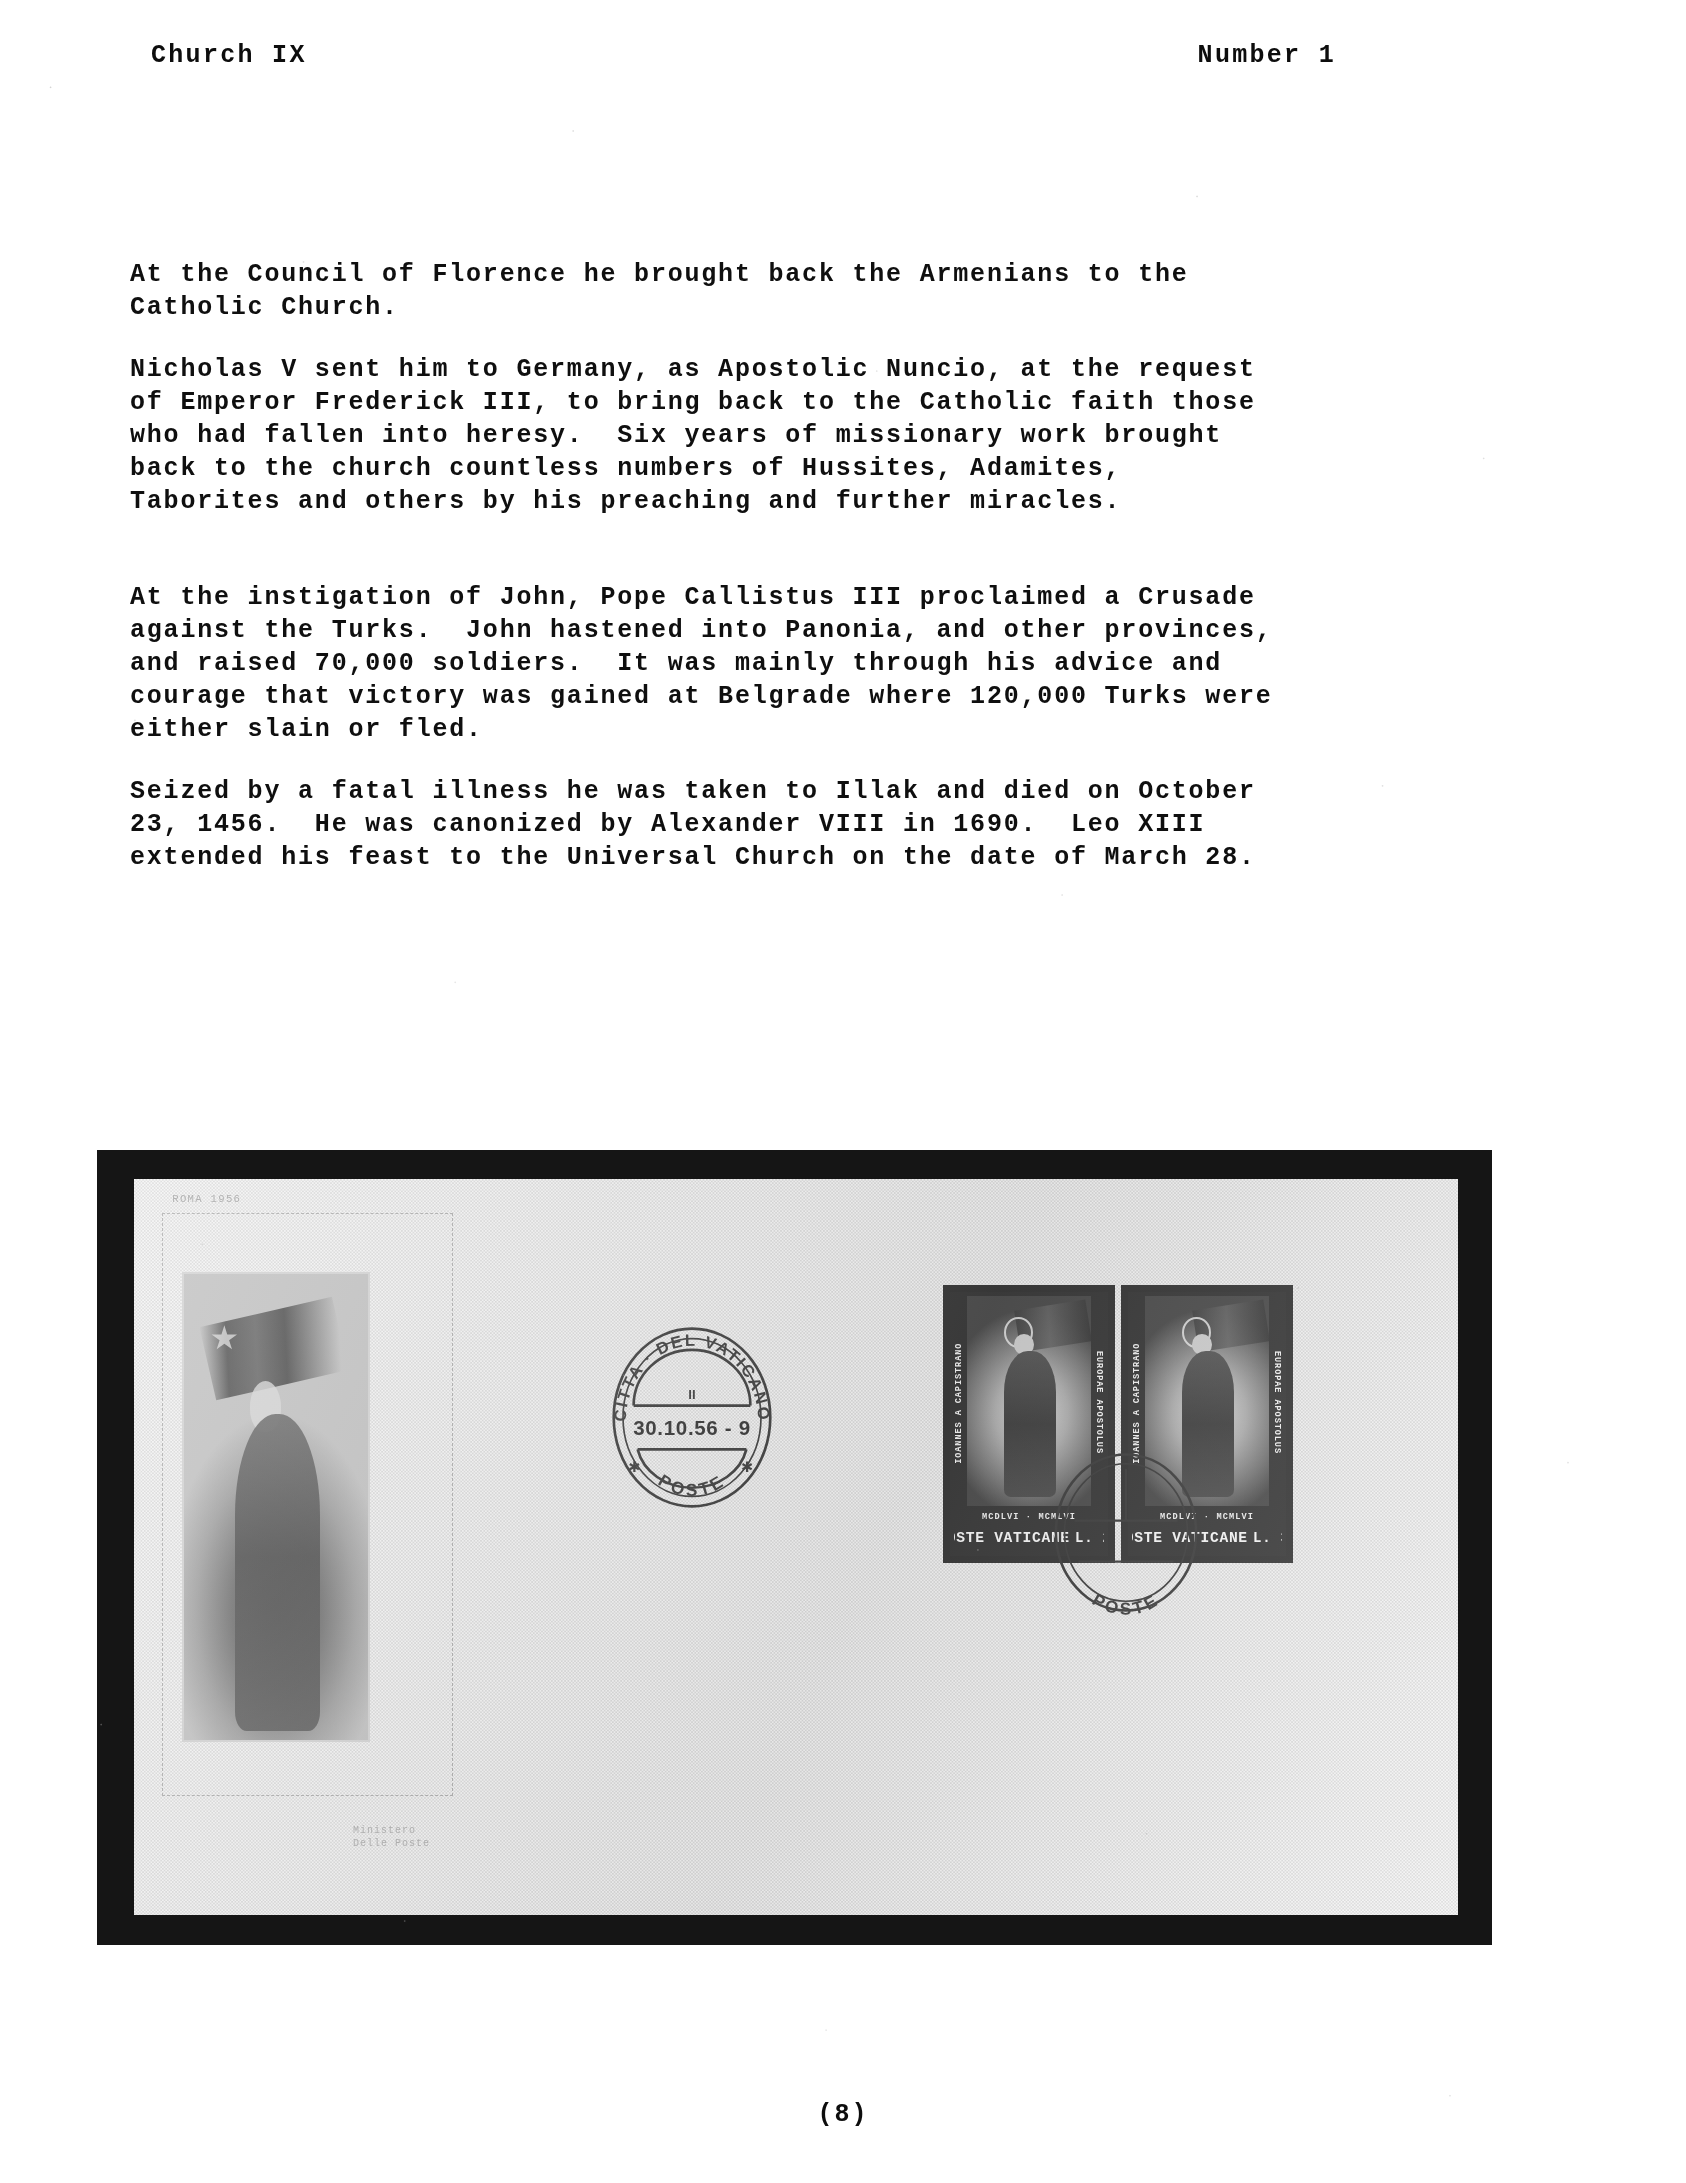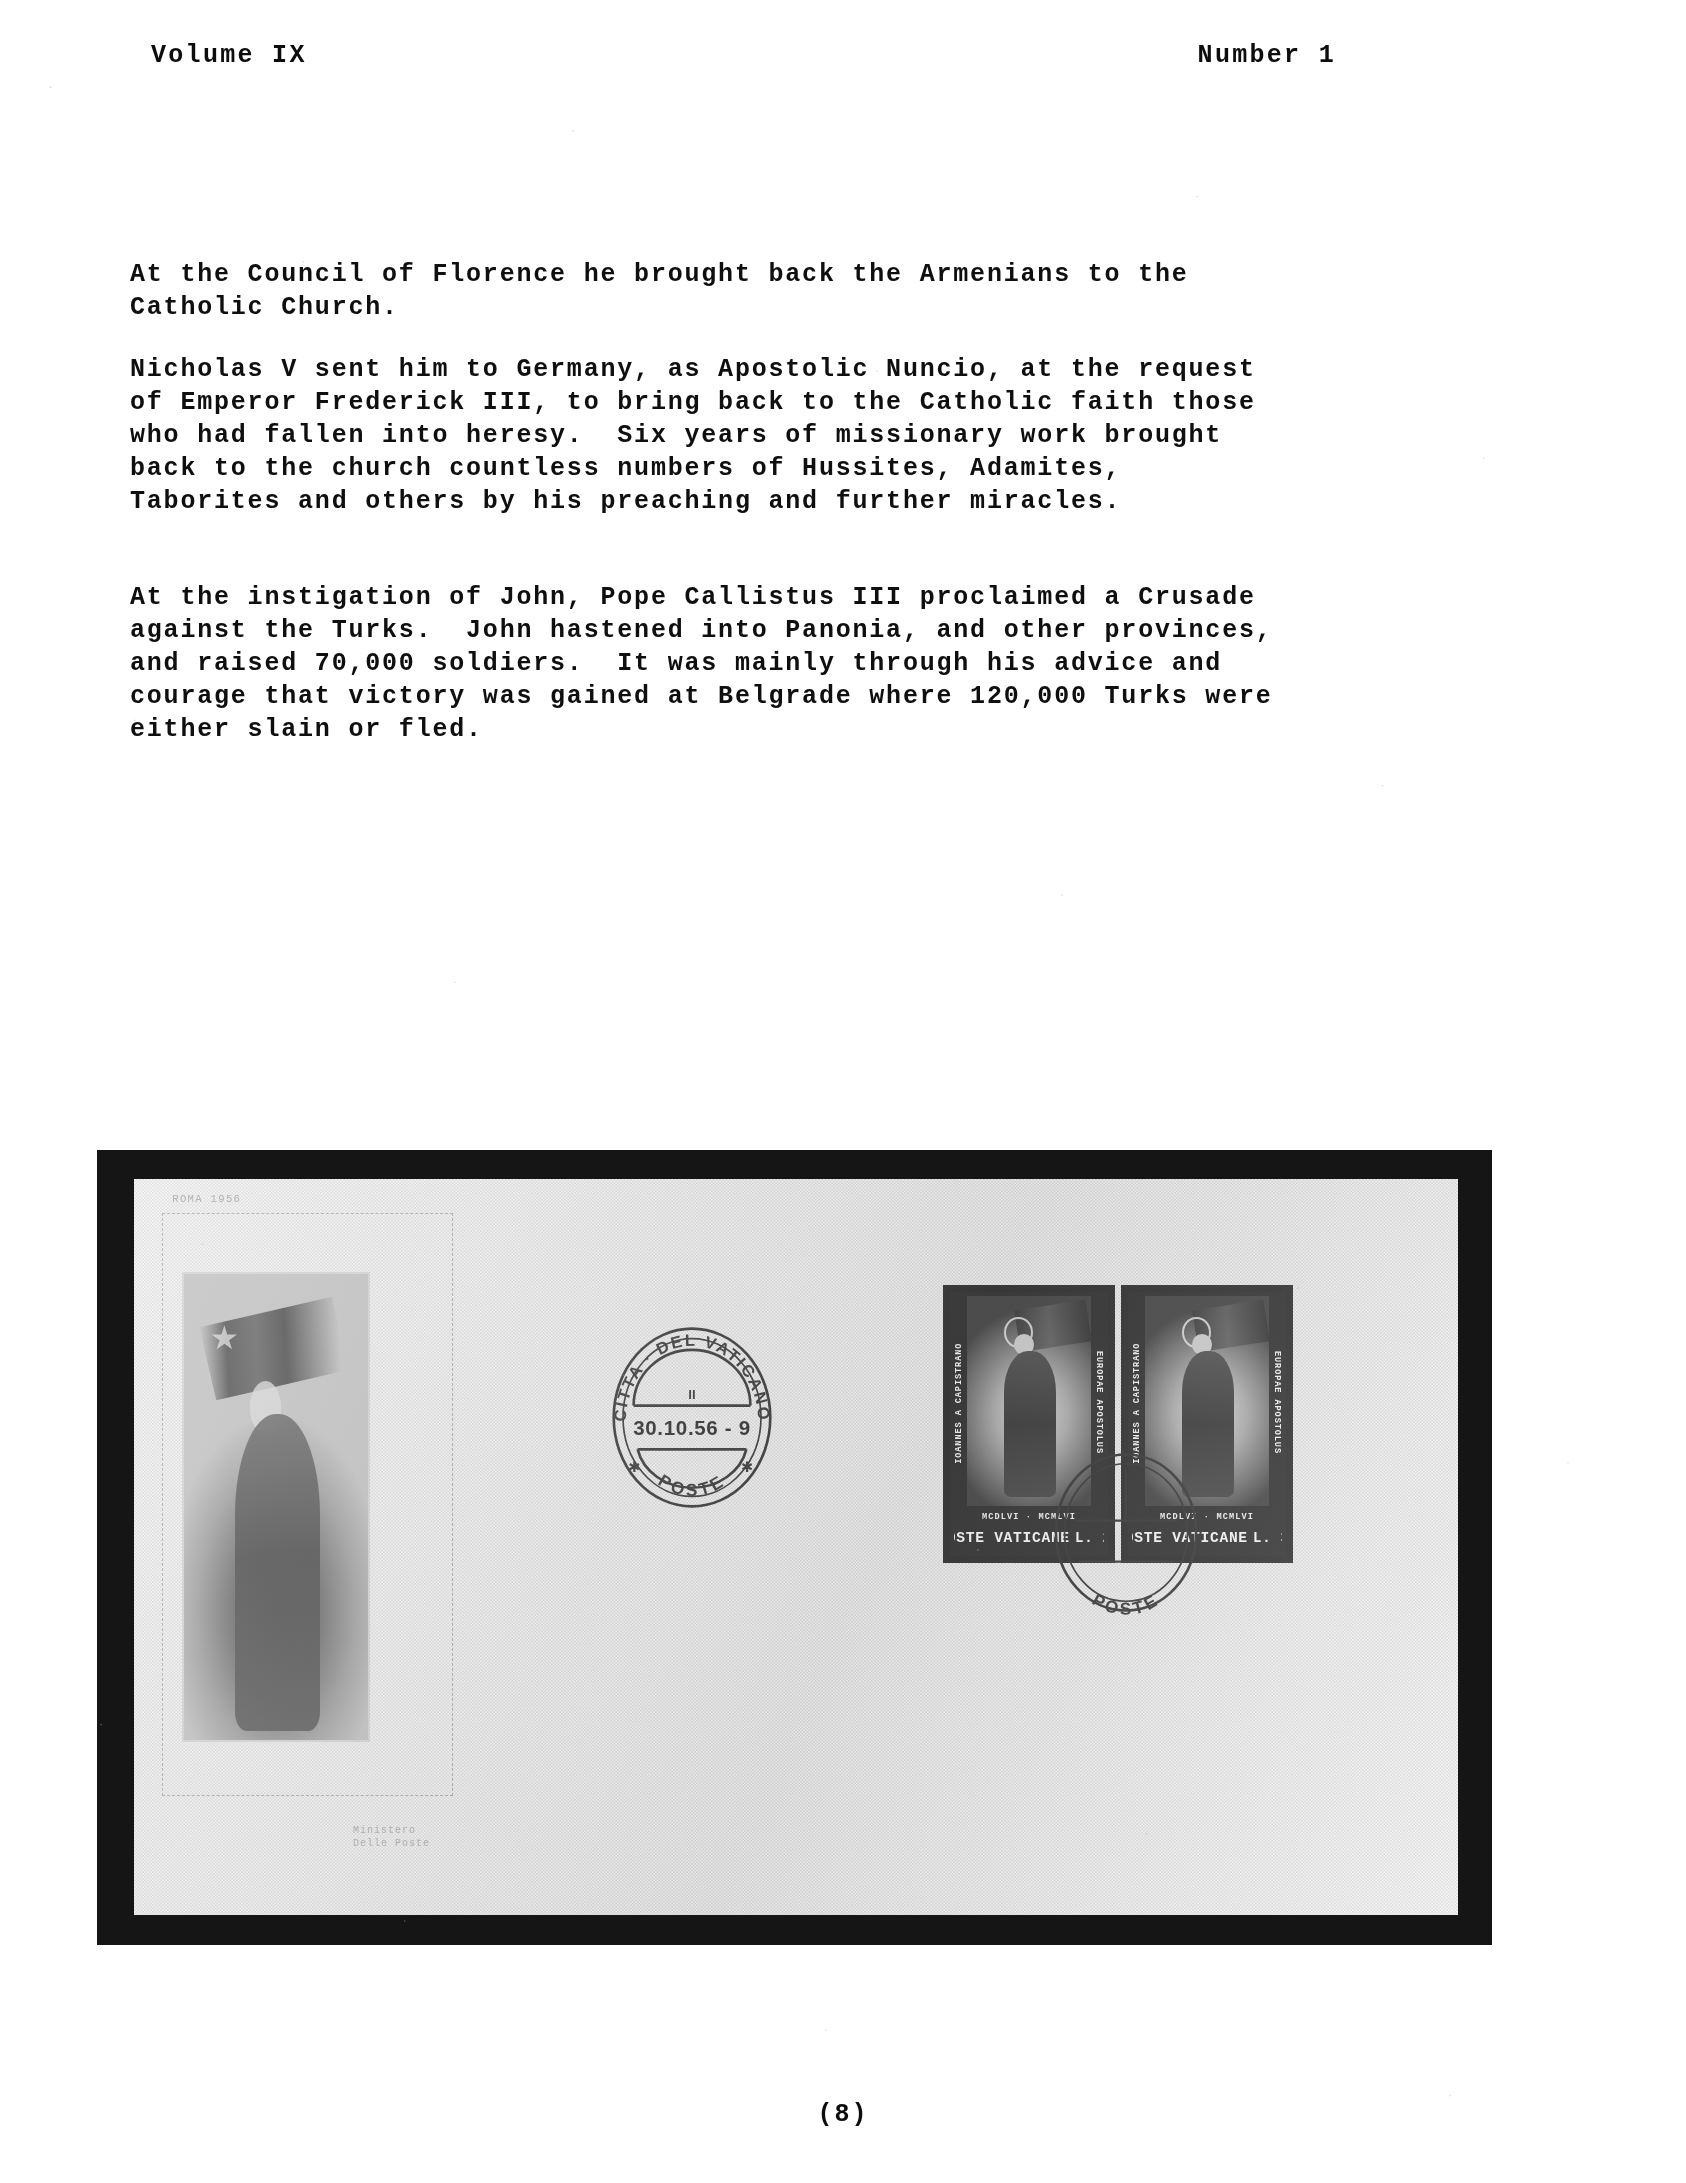--- a/index.html
+++ b/index.html
@@ -390,37 +390,40 @@
     font-weight: 700;
     color: #0d0d0d;
   }
 </style>
 </head>
 <body>
 
 <div id="page">
 
   <div class="header">
-    <div class="header-text">Volume IX</div>
+    <div class="header-text">Church IX</div>
     <div class="header-text header-right">Number 1</div>
   </div>
 
   <div class="body-copy">
     <p class="para">At the Council of Florence he brought back the Armenians to the
 Catholic Church.</p>
     <p class="para gap-big">Nicholas V sent him to Germany, as Apostolic Nuncio, at the request
 of Emperor Frederick III, to bring back to the Catholic faith those
 who had fallen into heresy.  Six years of missionary work brought
 back to the church countless numbers of Hussites, Adamites,
 Taborites and others by his preaching and further miracles.</p>
     <p class="para">At the instigation of John, Pope Callistus III proclaimed a Crusade
 against the Turks.  John hastened into Panonia, and other provinces,
 and raised 70,000 soldiers.  It was mainly through his advice and
 courage that victory was gained at Belgrade where 120,000 Turks were
 either slain or fled.</p>
+    <p class="para">Seized by a fatal illness he was taken to Illak and died on October
+23, 1456.  He was canonized by Alexander VIII in 1690.  Leo XIII
+extended his feast to the Universal Church on the date of March 28.</p>
   </div>
 
   <div class="cover-photo">
     <div class="cover-inner">
 
       <div class="cachet-frame">
         <div class="cachet-label">ROMA 1956</div>
         <div class="cachet-image">
           <div class="friar-banner"></div>
           <div class="friar-star"></div>

